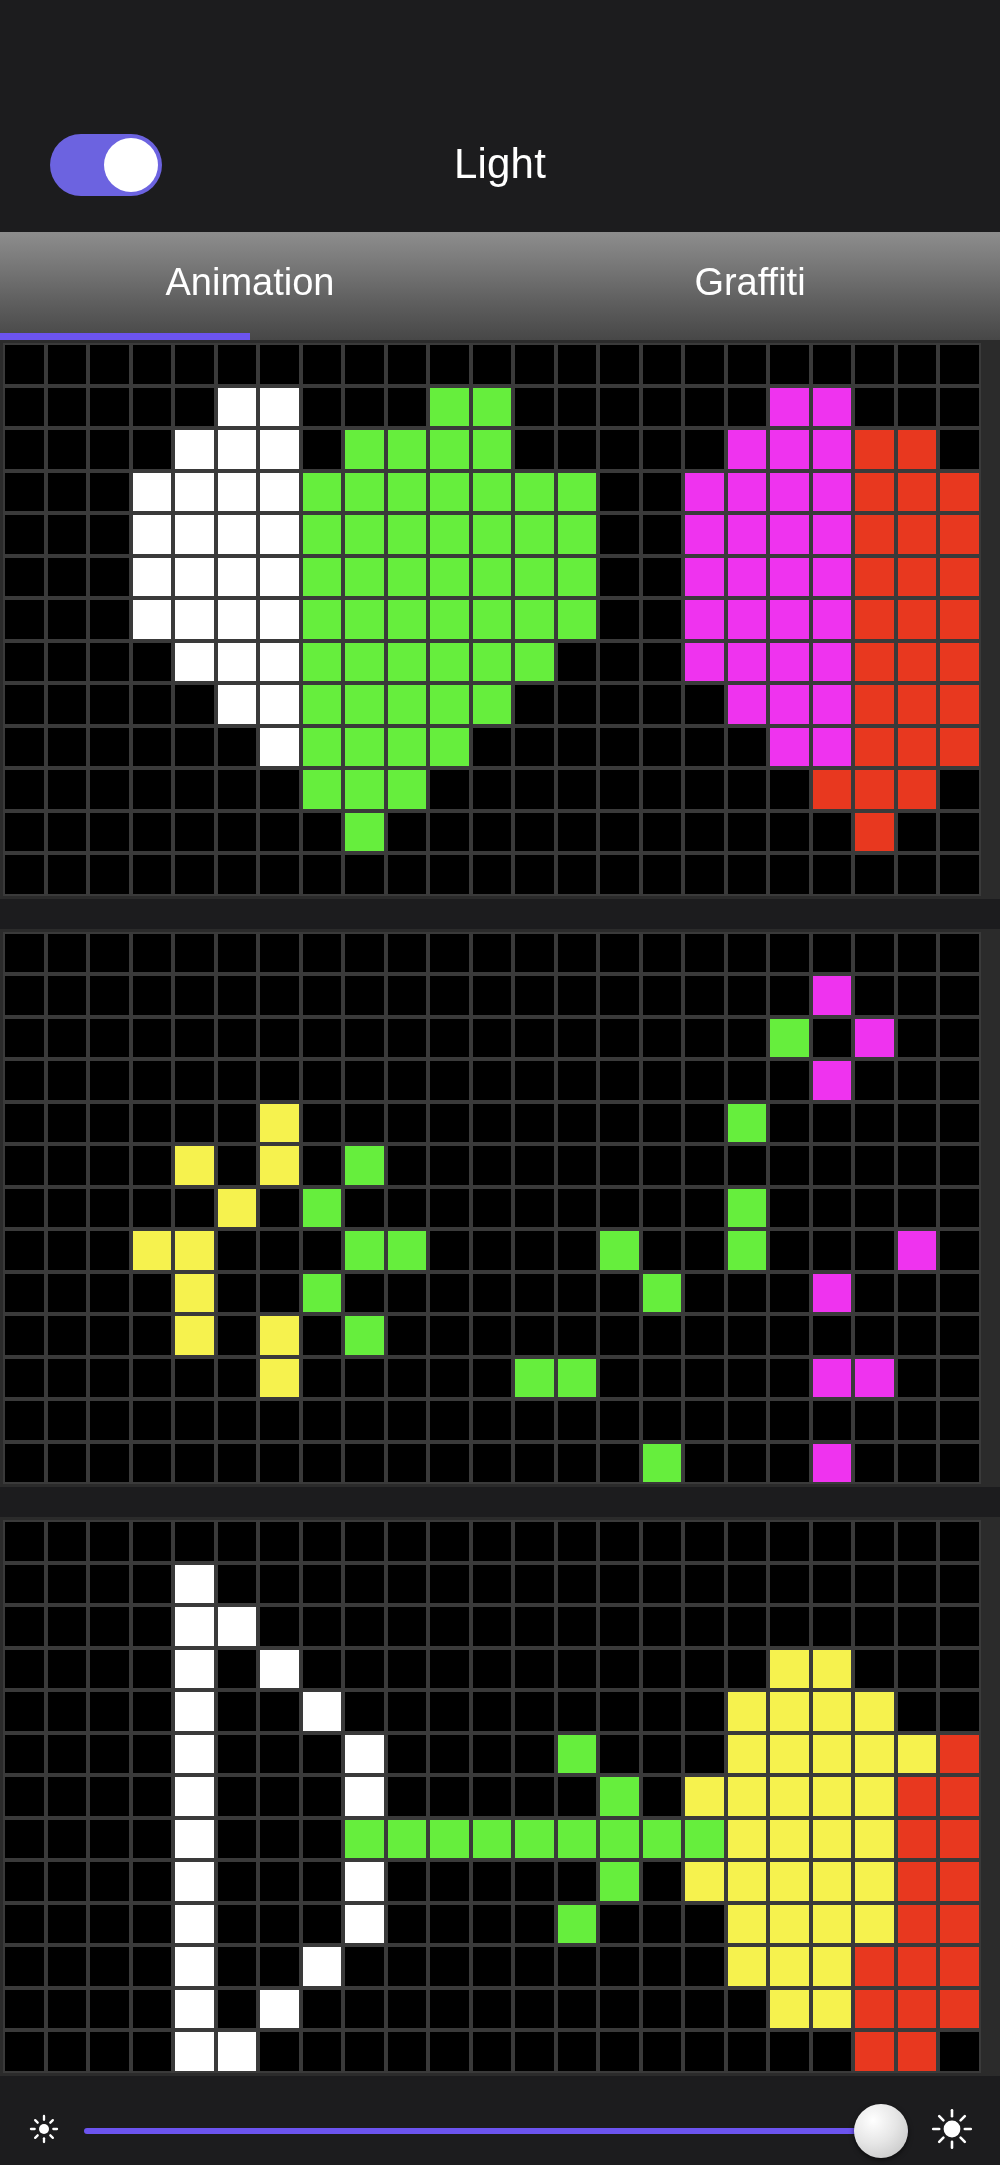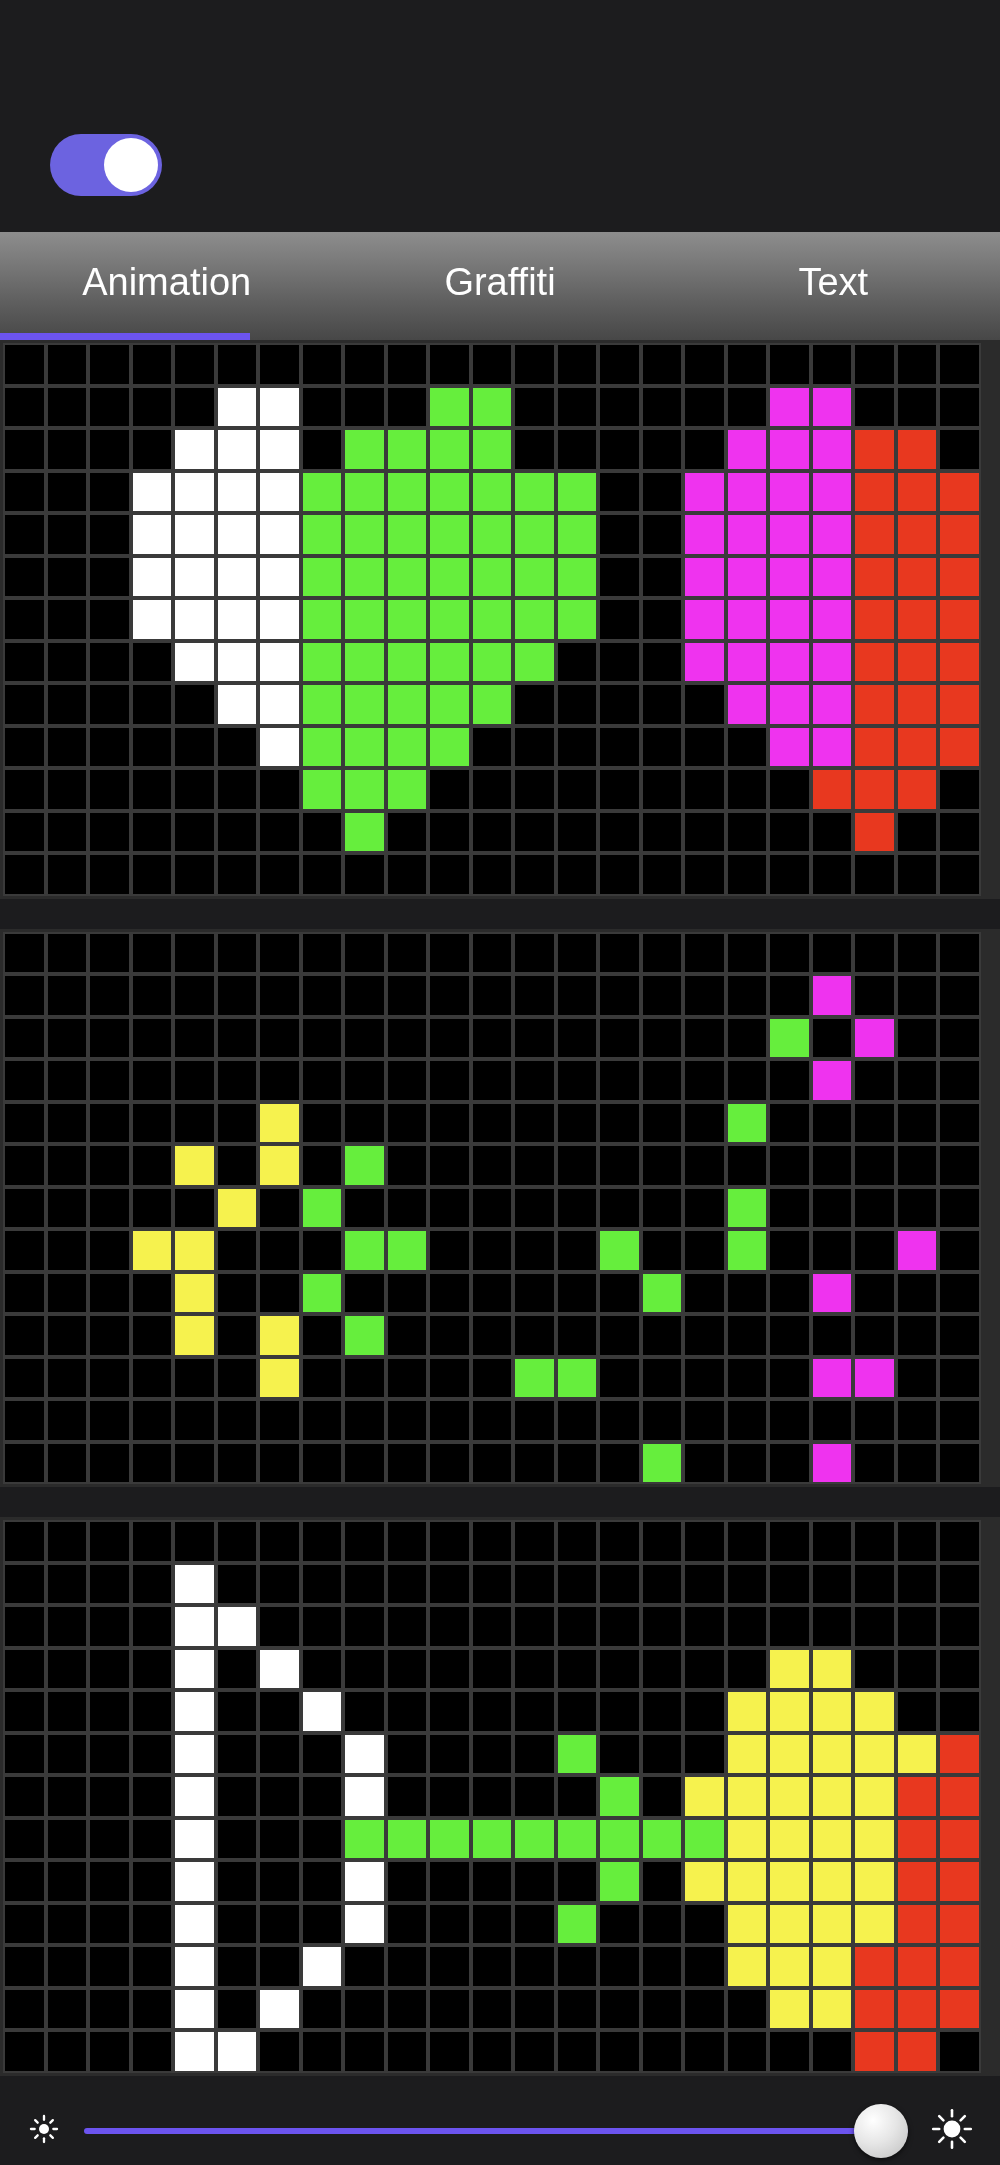--- a/index.html
+++ b/index.html
@@ -140,26 +140,26 @@
 <body>
 
 <div id="app">
 
   <div class="statusbar"></div>
 
   <div class="header">
     <div class="toggle">
       <div class="knob"></div>
     </div>
+    <div class="header-title">Light</div>
   </div>
 
   <div class="tabbar">
     <div class="tab">Animation</div>
     <div class="tab">Graffiti</div>
-    <div class="tab">Text</div>
     <div class="tab-underline"></div>
   </div>
 
   <div class="panels">
     <div class="panel">
       <div class="grid">
           <div class="cell" style="background: rgb(0, 0, 0);"></div>
           <div class="cell" style="background: rgb(0, 0, 0);"></div>
           <div class="cell" style="background: rgb(0, 0, 0);"></div>
           <div class="cell" style="background: rgb(0, 0, 0);"></div>

